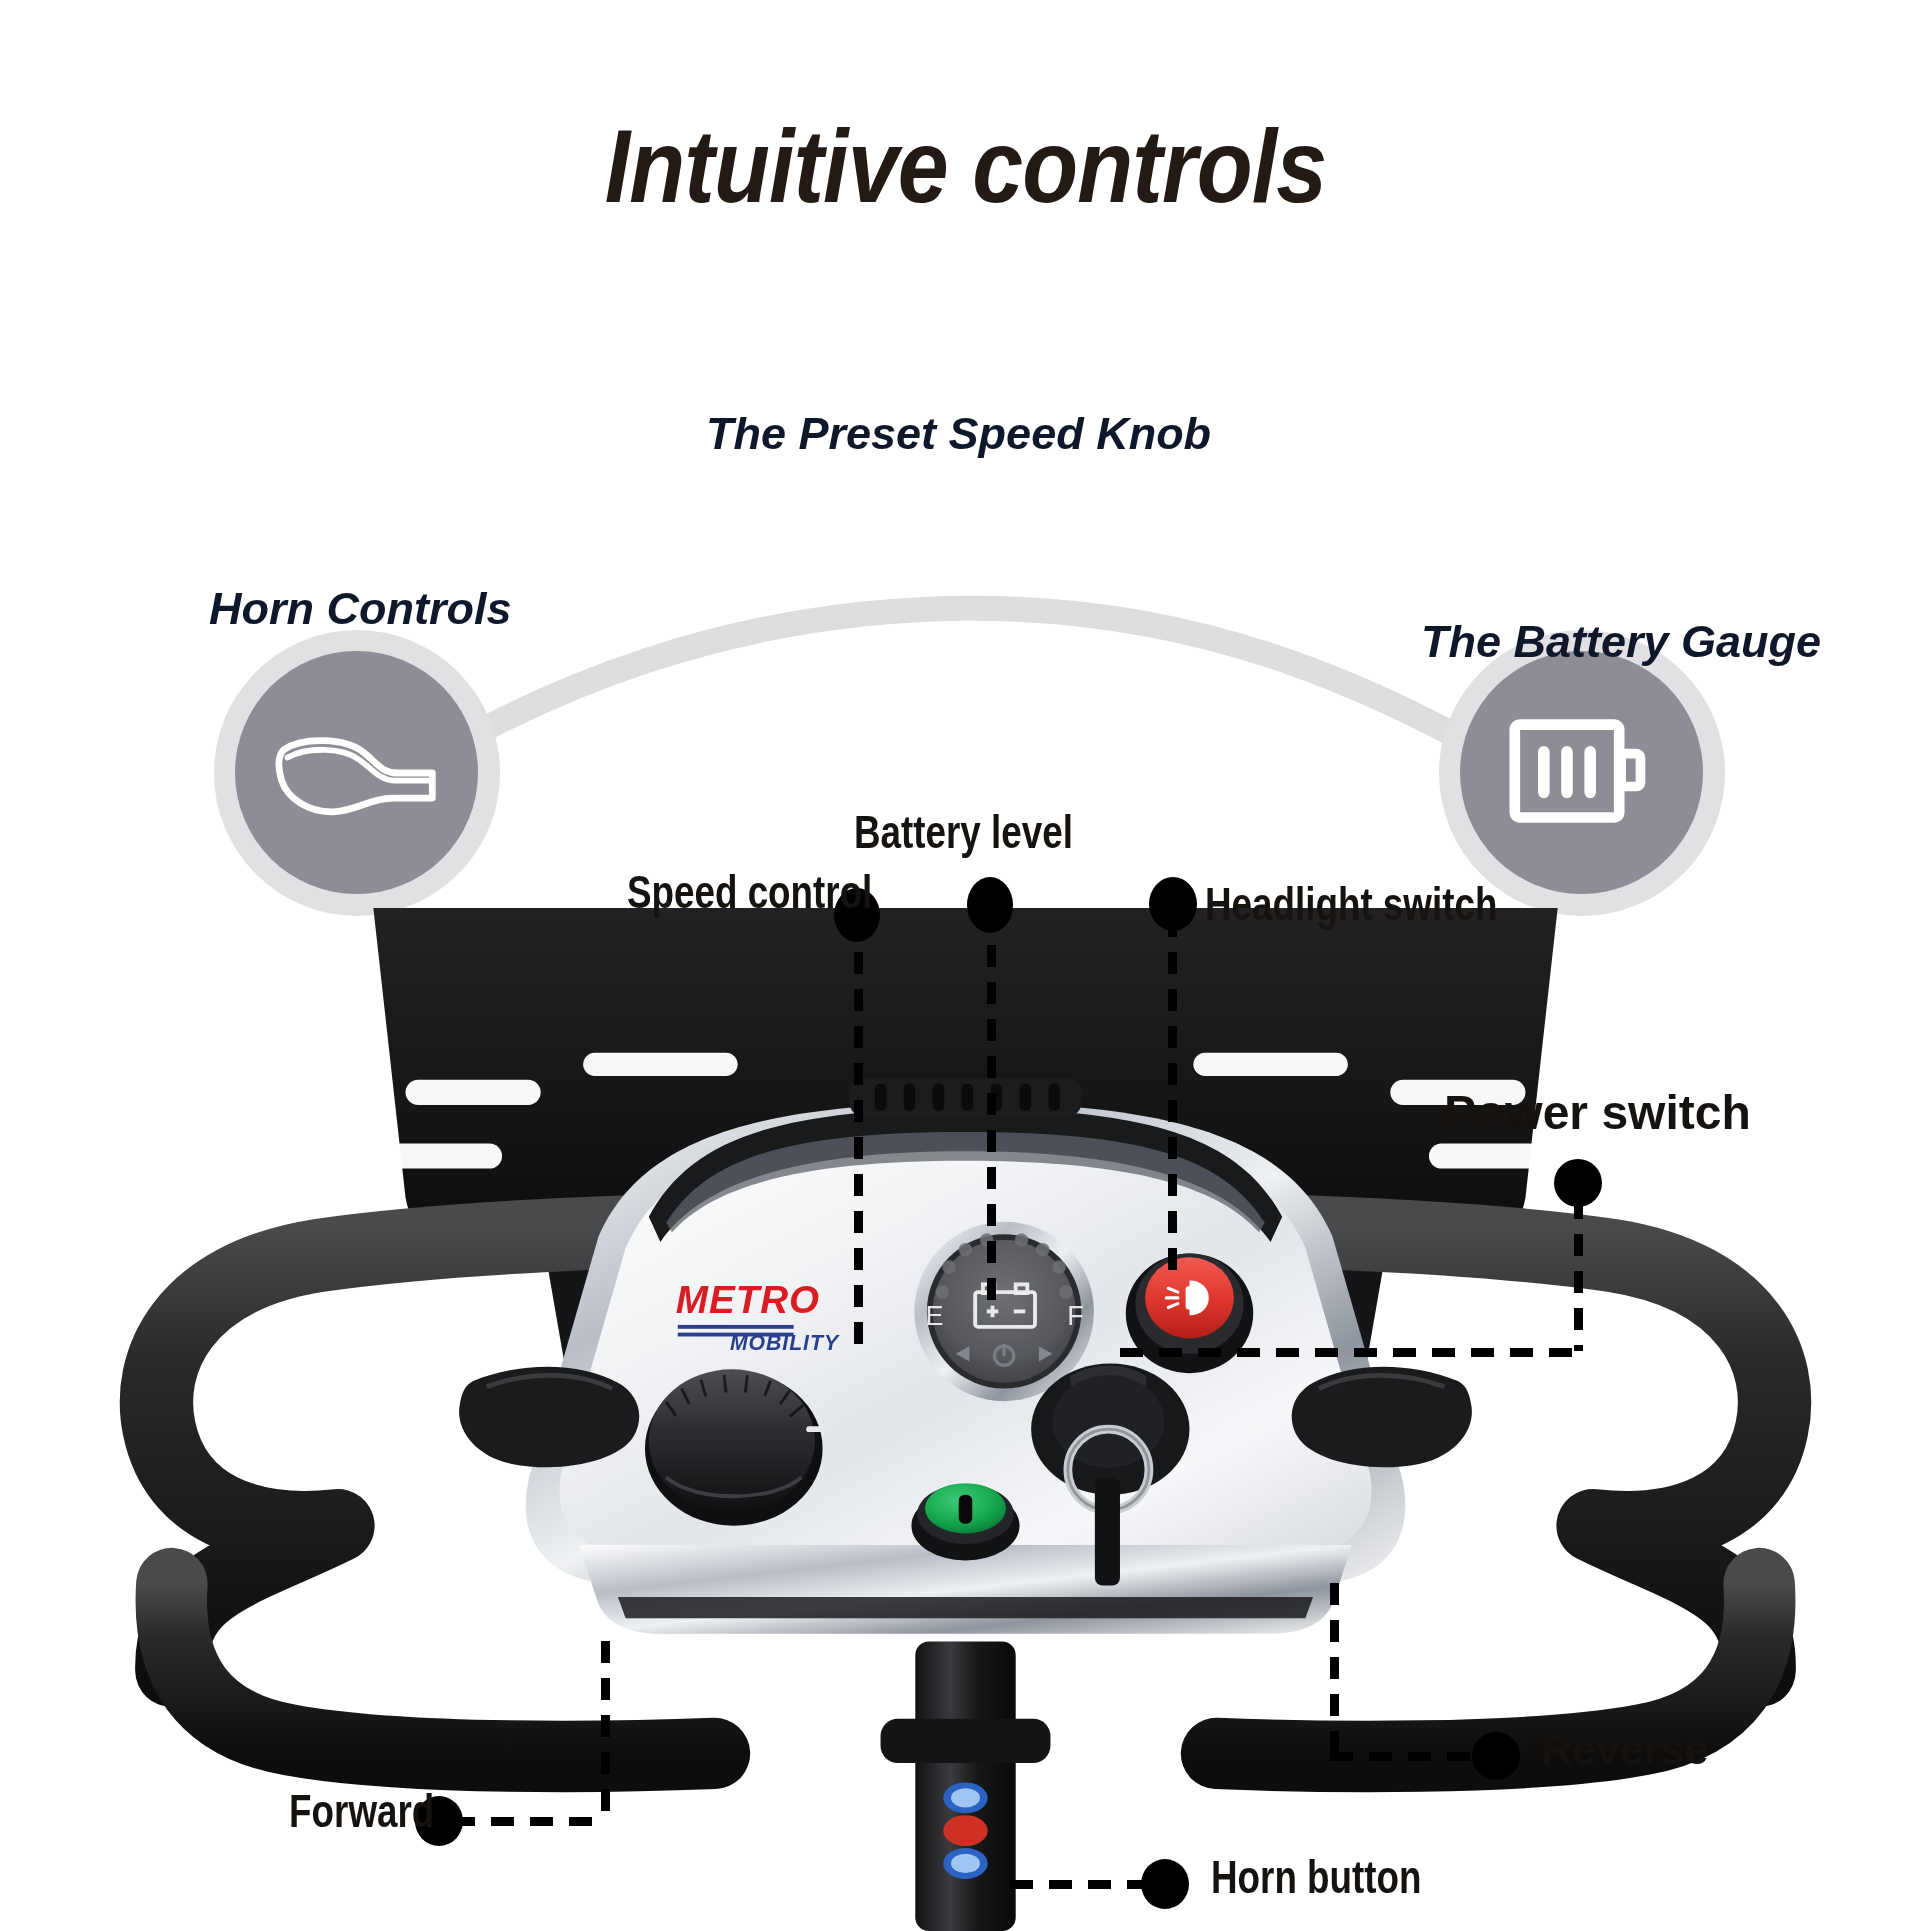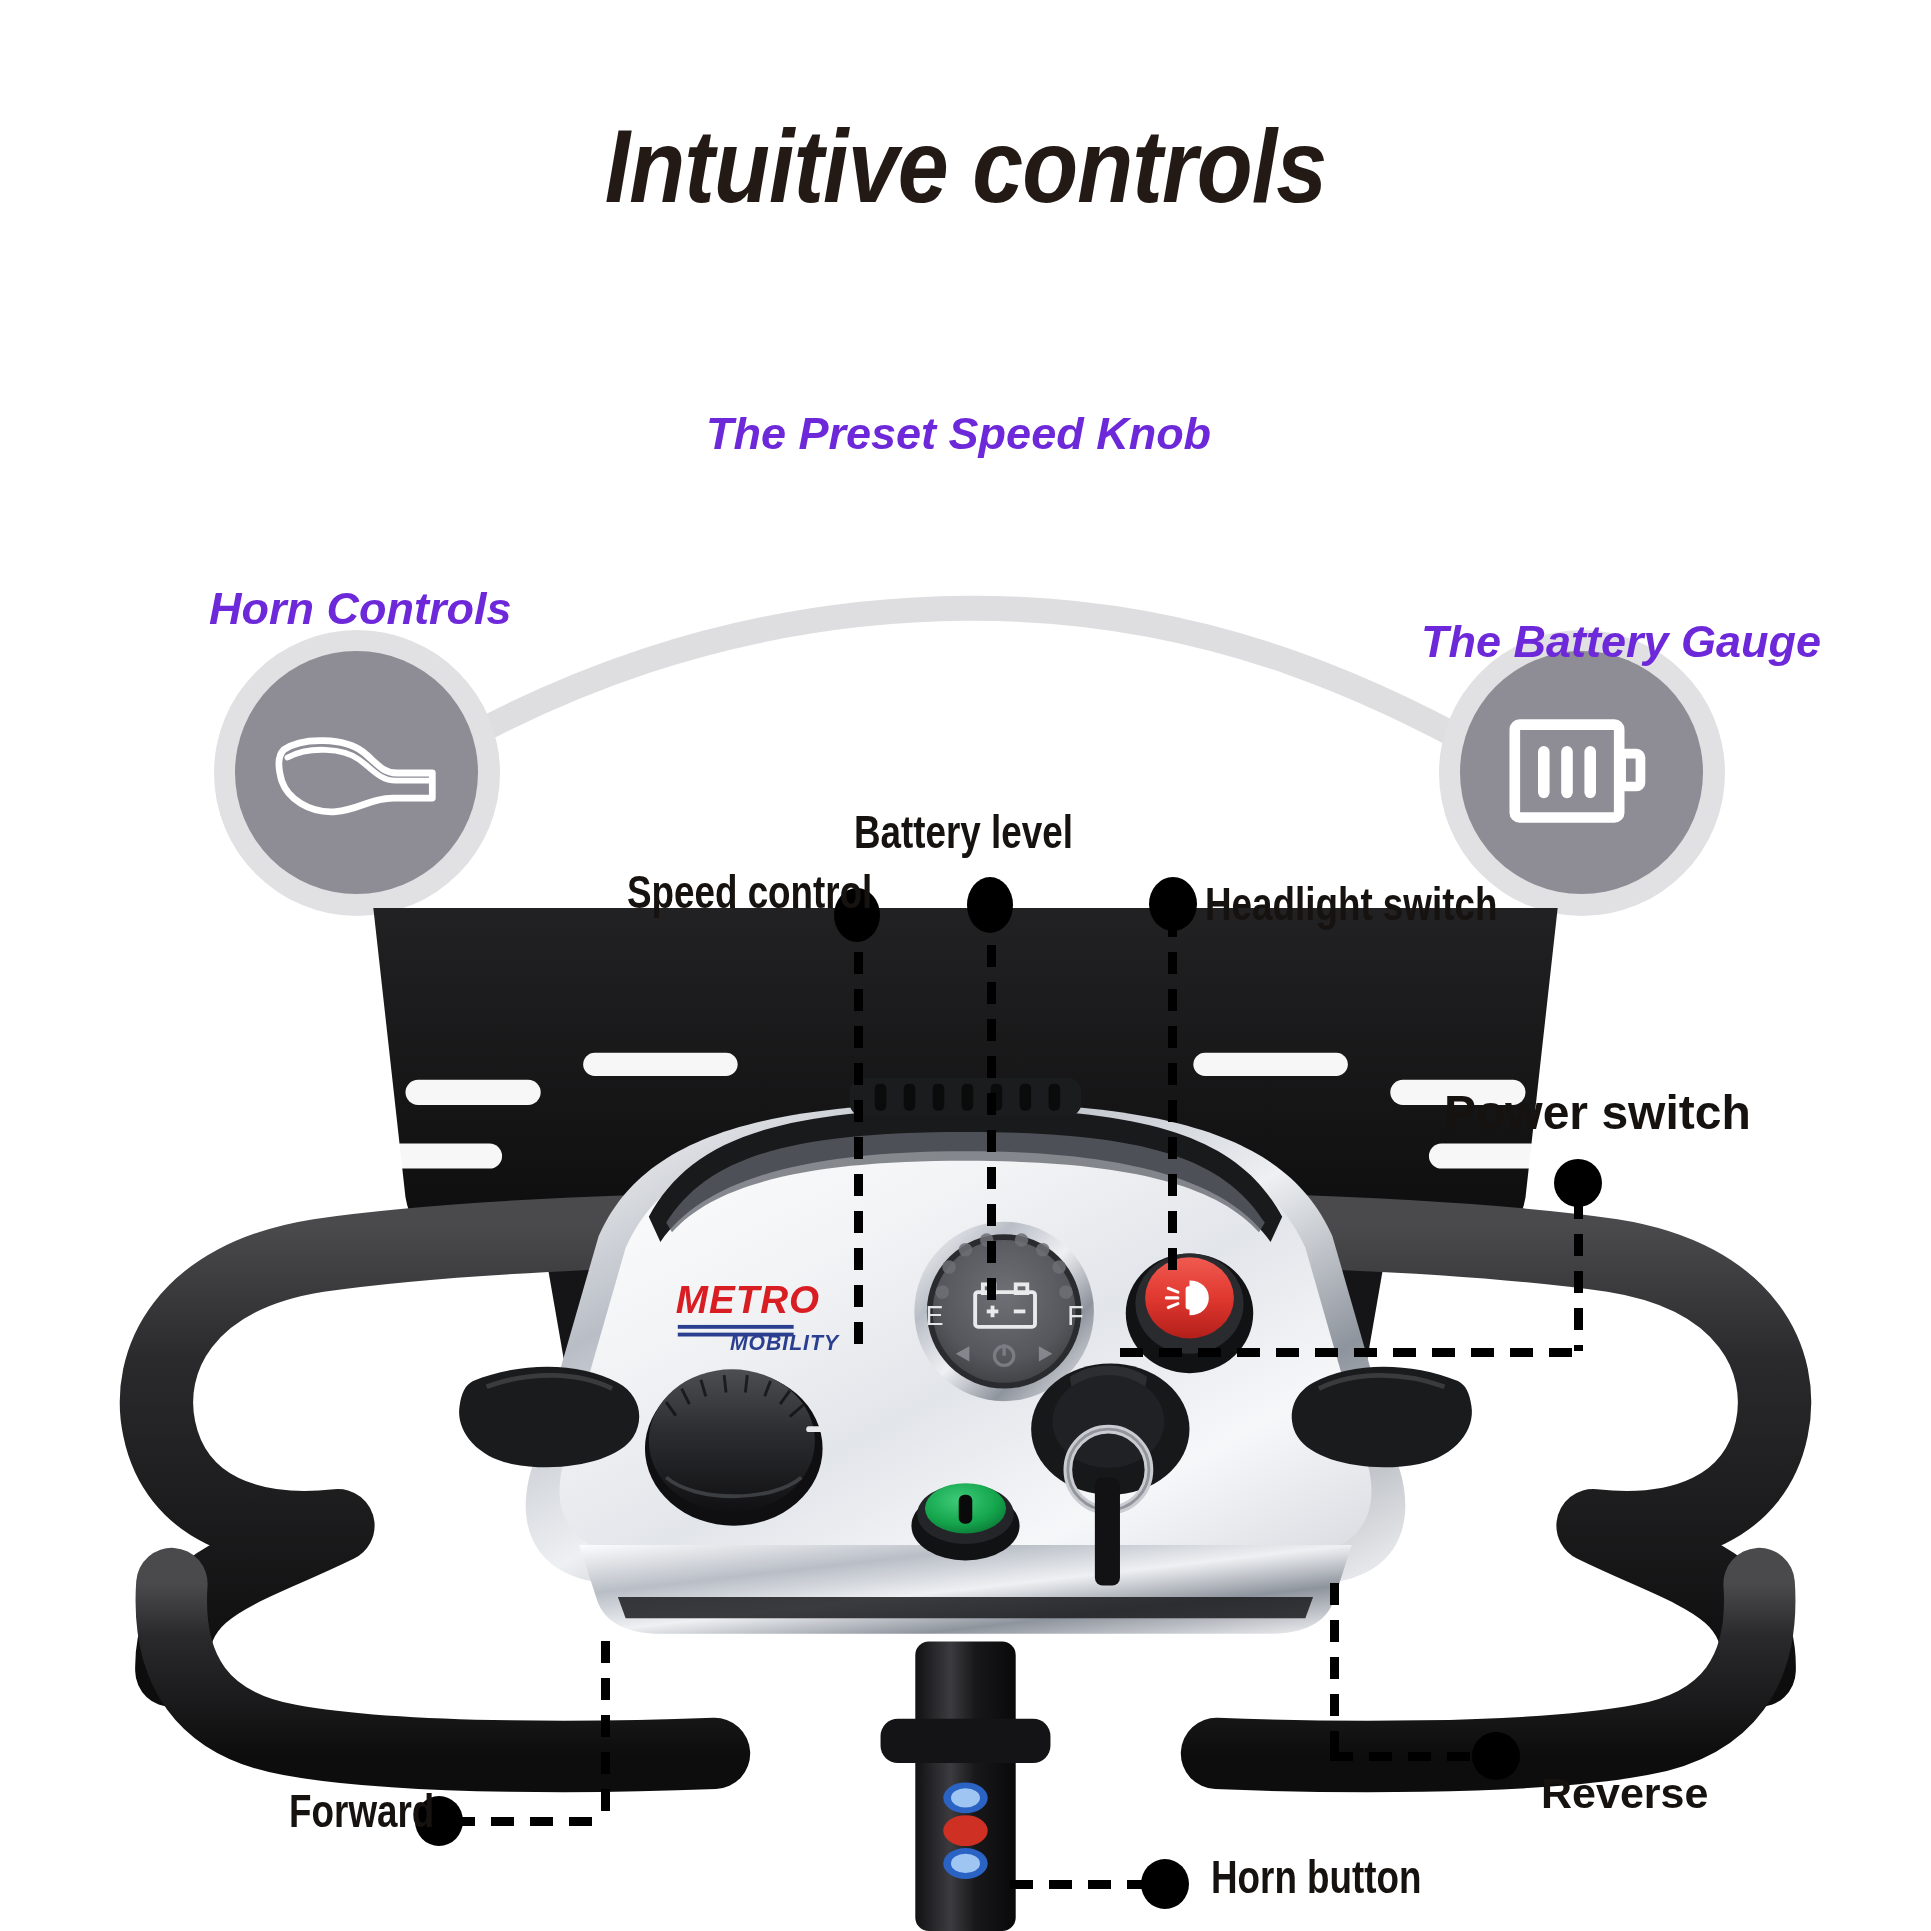--- a/index.html
+++ b/index.html
@@ -19,21 +19,21 @@
   
   .arcwrap{position:absolute;left:0;top:0;width:1931px;height:1931px;pointer-events:none;}
   .disc{position:absolute;border-radius:50%;}
   .disc .halo{position:absolute;inset:0;border-radius:50%;background:#e1e1e3;}
   .disc .core{position:absolute;border-radius:50%;background:#8e8d96;}
   .disc svg{position:absolute;}
 
   .itop-label{
     position:absolute;white-space:nowrap;
     font-family:"Liberation Sans",sans-serif;
-    font-weight:700;font-style:italic;color:#6d28d9;
+    font-weight:700;font-style:italic;color:#0f172a;
     font-size:45px;letter-spacing:0px;
   }
 
   
   .photo{position:absolute;left:0;top:908px;width:1931px;height:1023px;}
 
   
   .co{
     position:absolute;white-space:nowrap;color:#161210;
     font-family:"Liberation Sans",sans-serif;font-weight:700;
@@ -353,21 +353,21 @@
   <div class="co cond" style="left:1205px;top:881px;">Headlight switch</div>
 
   <div class="dot" style="left:1554px;top:1159px;width:48px;height:48px;"></div>
   <div class="dash-v" style="left:1574px;top:1197px;height:154px;"></div>
   <div class="dash-h" style="left:1120px;top:1348px;width:462px;"></div>
   <div class="co" style="left:1444px;top:1089px;font-size:48px;">Power switch</div>
 
   <div class="dot" style="left:1472px;top:1732px;width:48px;height:48px;"></div>
   <div class="dash-h" style="left:1330px;top:1752px;width:154px;"></div>
   <div class="dash-v" style="left:1330px;top:1583px;height:174px;"></div>
-  <div class="co" style="left:1541px;top:1728px;font-size:43px;margin-top:44px;">Reverse</div>
+  <div class="co" style="left:1541px;top:1728px;font-size:43px;">Reverse</div>
 
   <div class="dot" style="left:415px;top:1796px;width:48px;height:50px;"></div>
   <div class="dash-h" style="left:452px;top:1817px;width:154px;"></div>
   <div class="dash-v" style="left:601px;top:1641px;height:182px;"></div>
   <div class="co cond-r" style="left:398px;top:1788px;transform:scaleX(.80) translateX(-100%);">Forward</div>
 
   <div class="dot" style="left:1141px;top:1859px;width:48px;height:50px;"></div>
   <div class="dash-h" style="left:1010px;top:1880px;width:145px;"></div>
   <div class="co cond" style="left:1211px;top:1854px;">Horn button</div>
 

